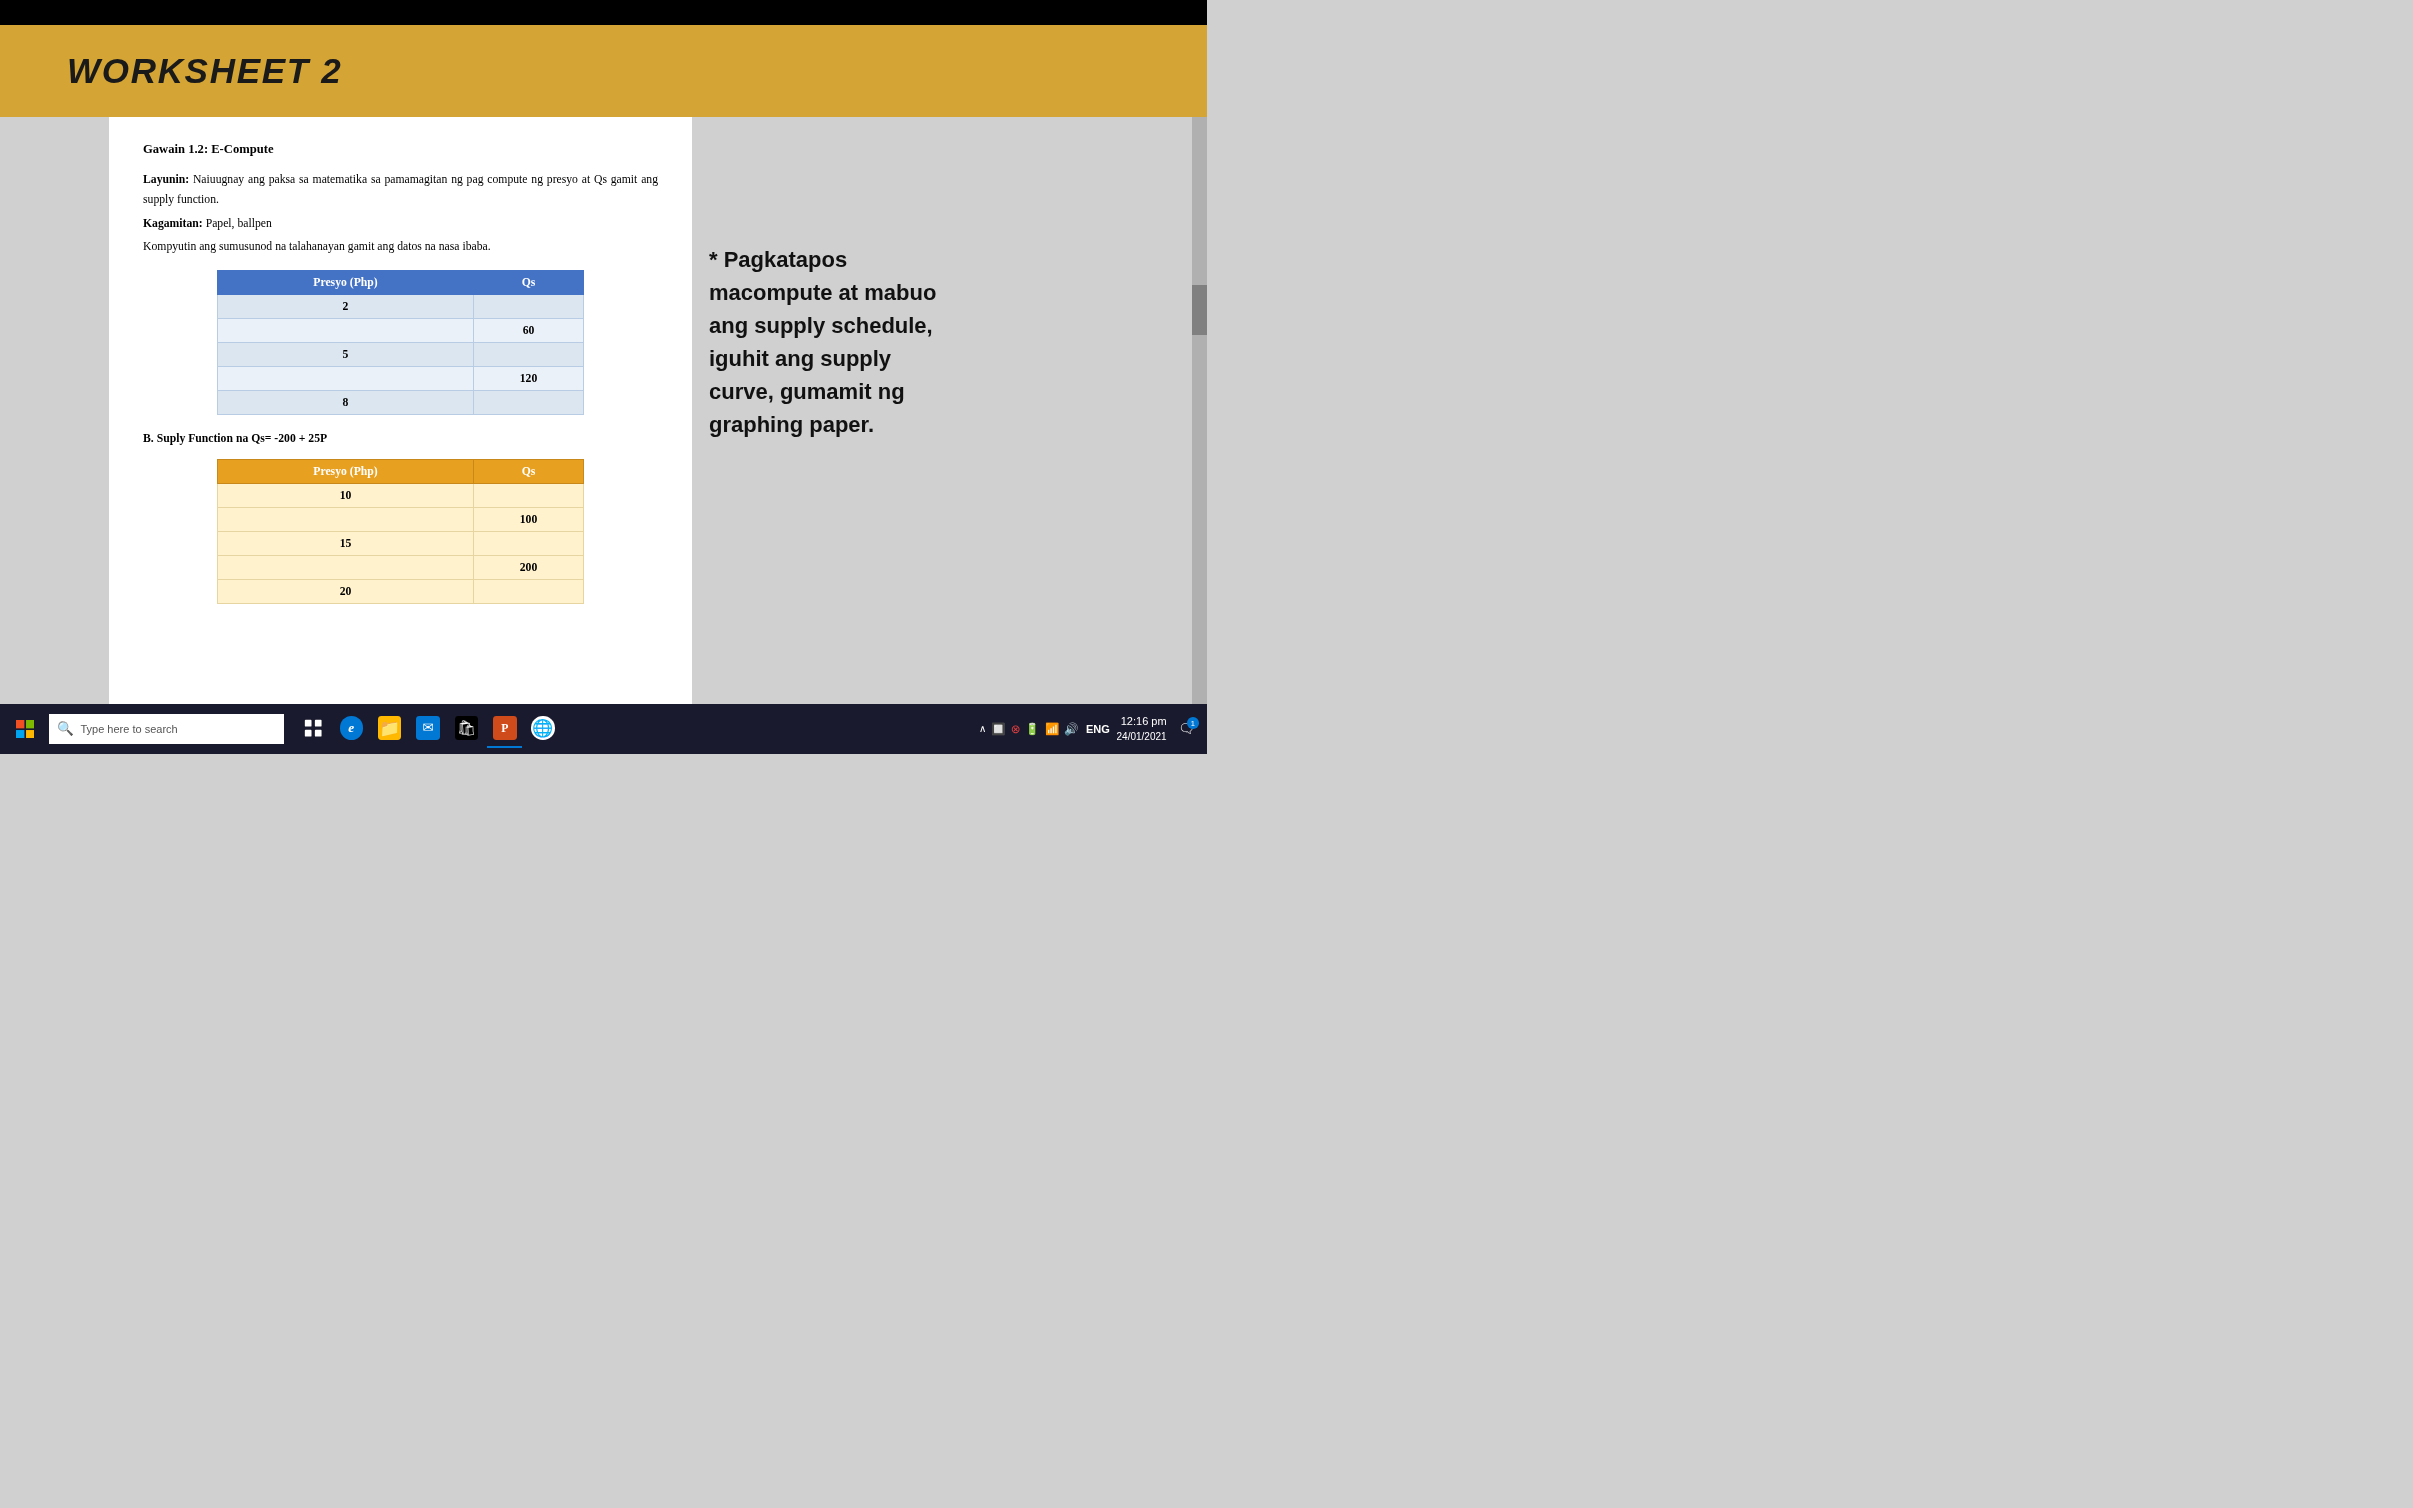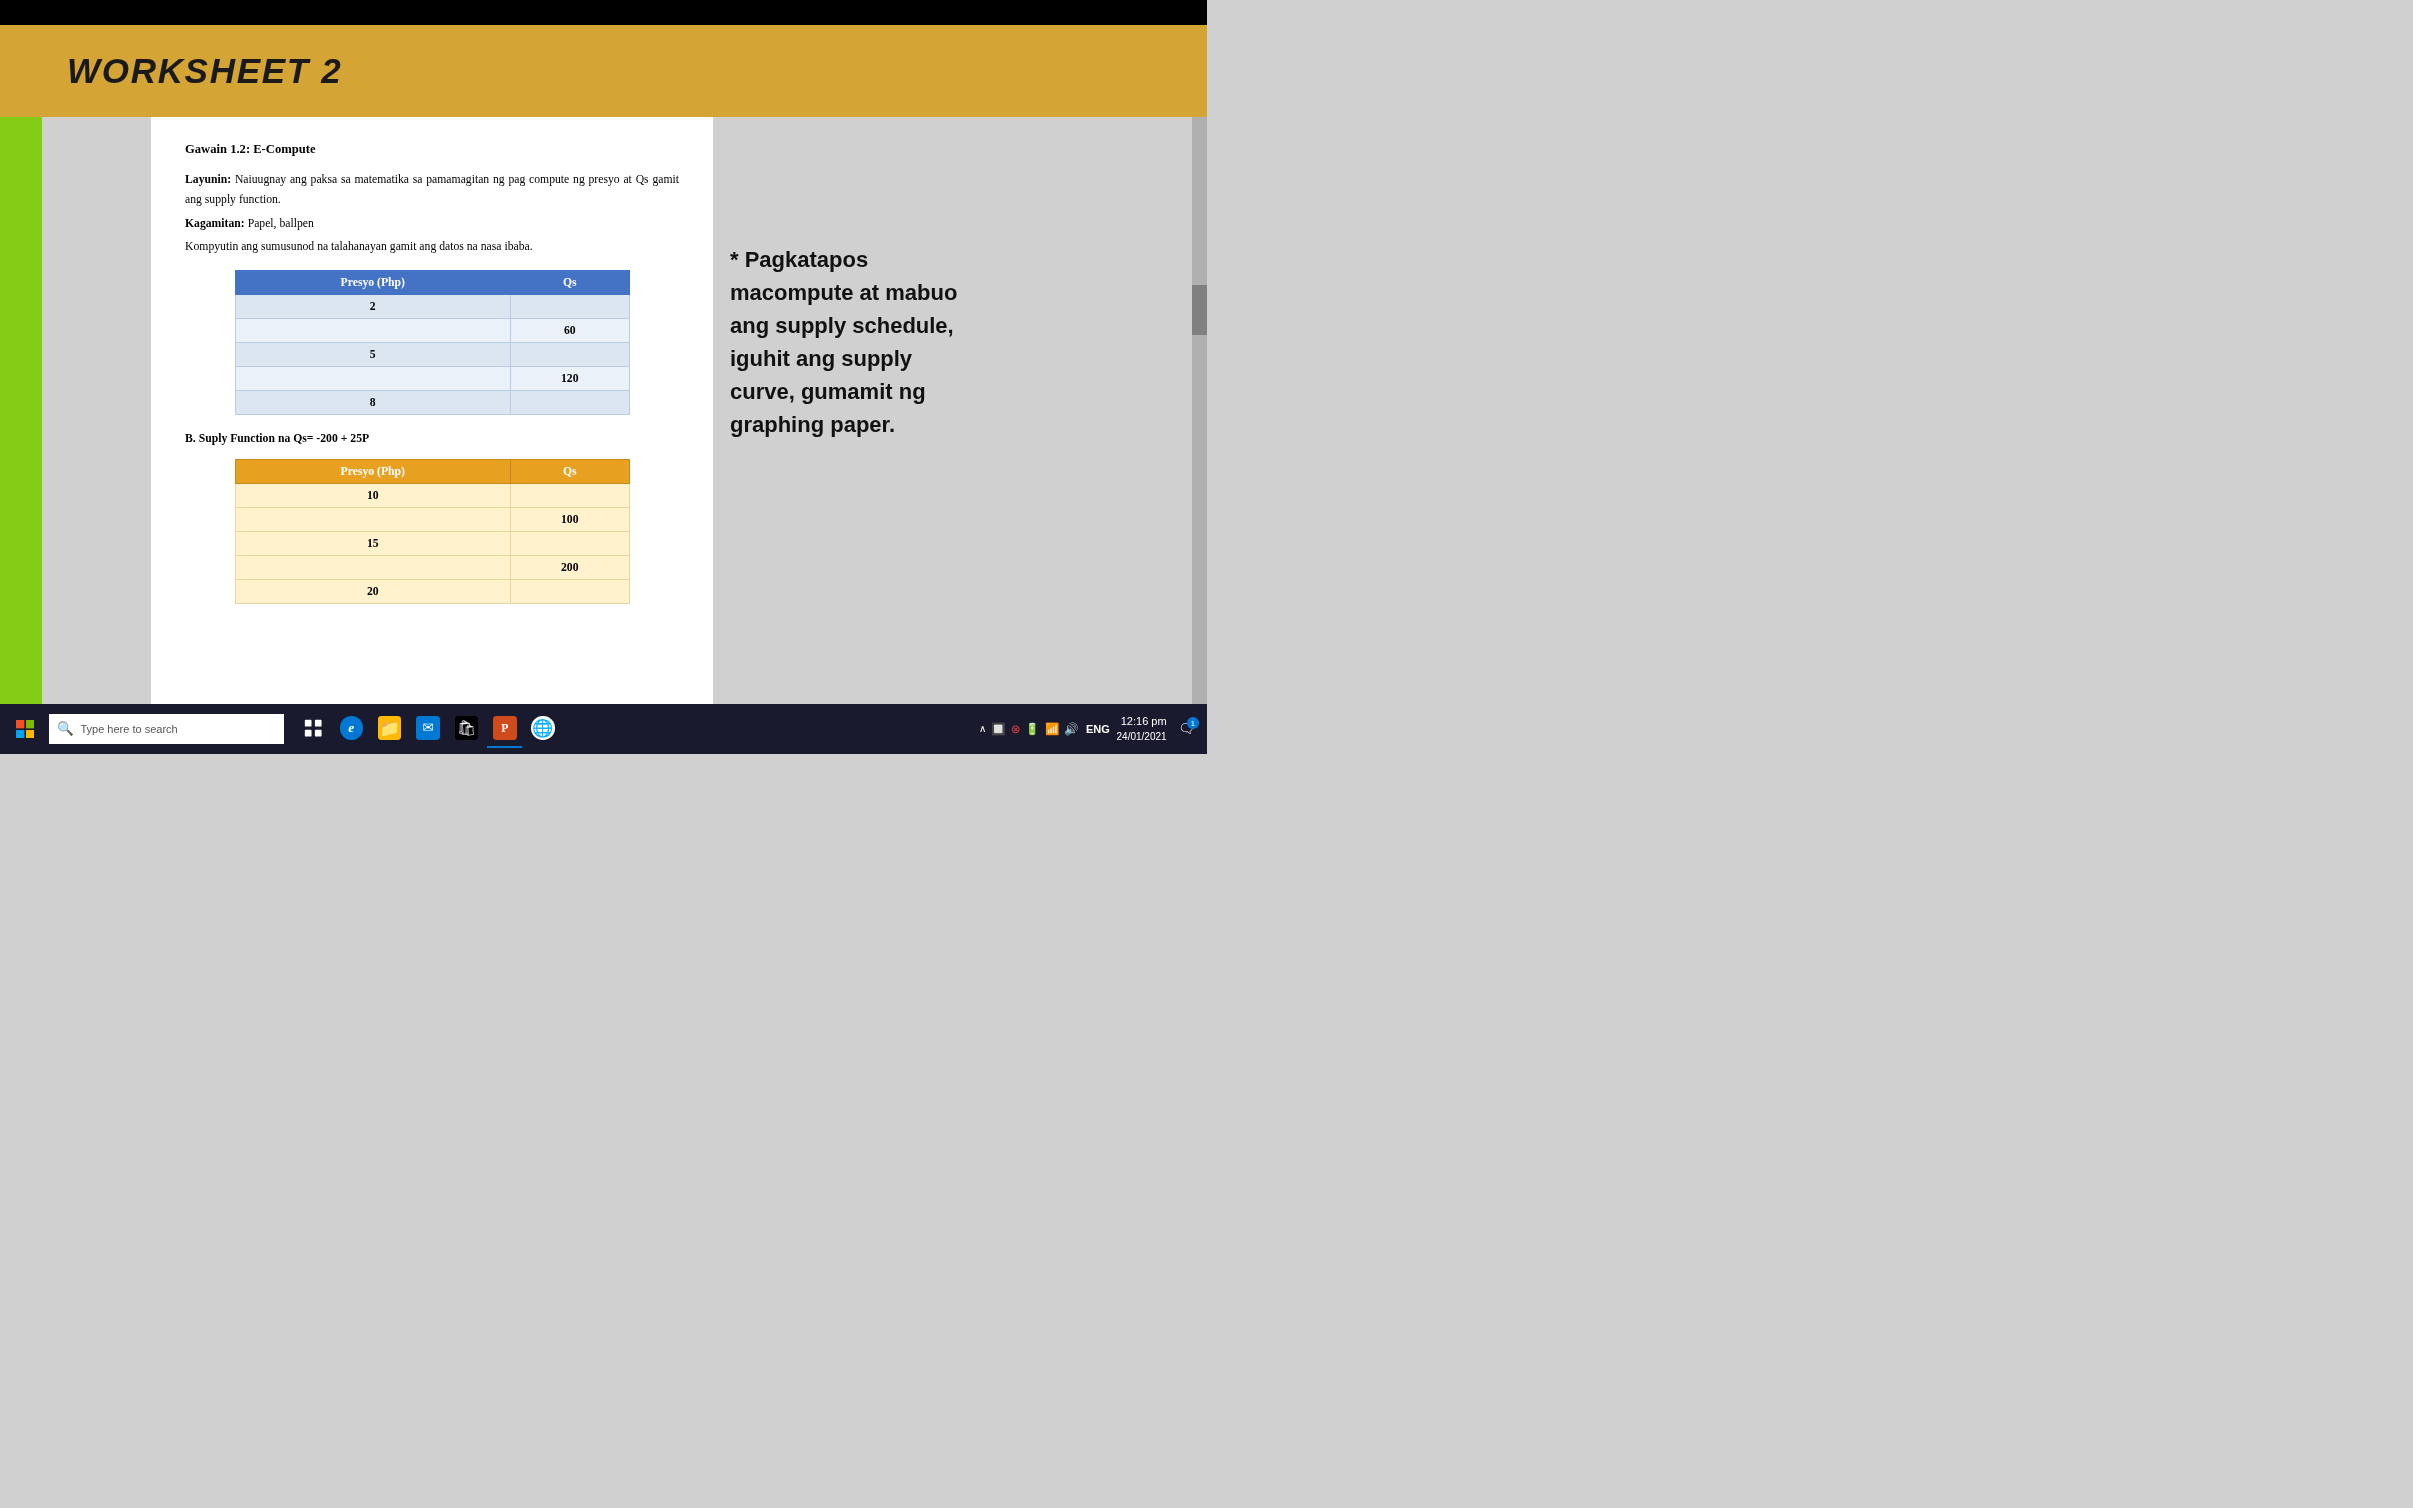--- a/index.html
+++ b/index.html
@@ -45,23 +45,22 @@
       letter-spacing: 1.7px;
     }
 
     
     .content-area {
       position: absolute;
       top: 117px;
       left: 0;
       right: 0;
       bottom: 50px;
-      background: #84cc16;
-      display: flex;
-      padding-left: 42px;
+      background: #c2410c;
+      display: flex;
     }
 
     
     .left-sidebar {
       width: 109px;
       background: #d0d0d0;
       flex-shrink: 0;
     }
 
     
@@ -129,21 +128,21 @@
       font-weight: bold;
     }
 
     .highlight-text {
       font-weight: bold;
     }
 
     
     .table-wrapper {
       margin: 13.4px auto;
-      width: 395px;
+      width: 367px;
     }
 
     .data-table {
       width: 100%;
       border-collapse: collapse;
       font-size: 11.7px;
     }
 
     .data-table.blue-theme thead th {
       background: #4472C4;

